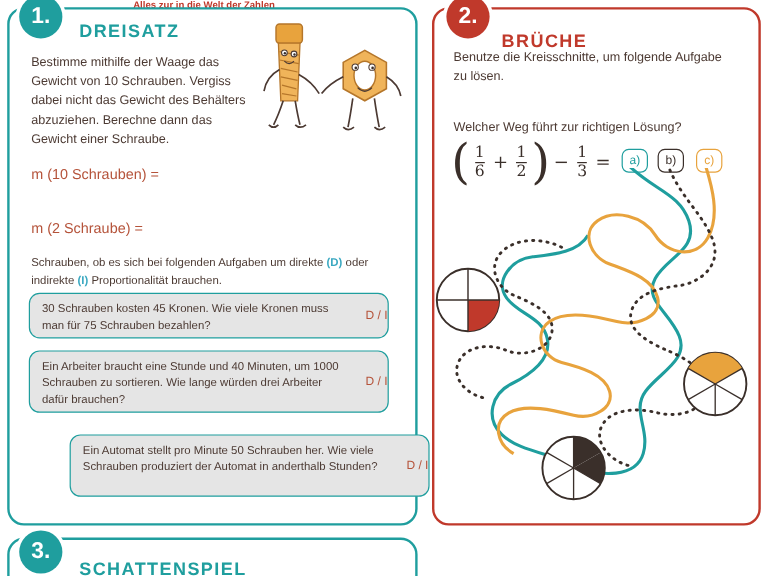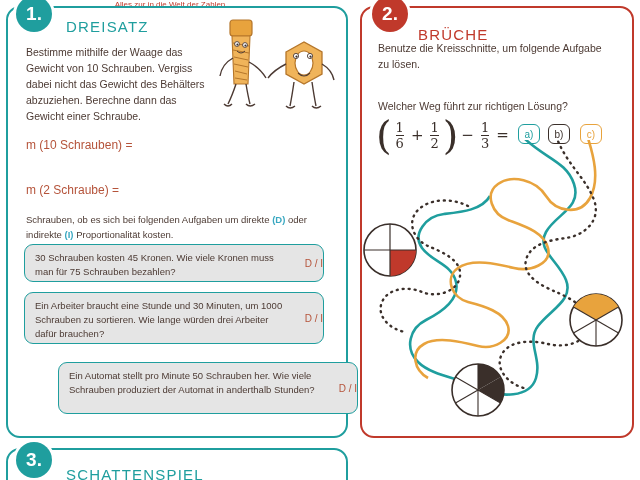--- a/index.html
+++ b/index.html
@@ -20,20 +20,21 @@
   .top-caption {
     position: absolute;
     left: 0; top: 0;
     width: 340px; height: 10px;
     color: #c0392b;
     font-size: 8px;
     text-align: center;
     line-height: 10px;
     overflow: hidden;
     white-space: nowrap;
+    font-weight: bold;
   }
 
   
   .panel {
     position: absolute;
     border-radius: 14px;
     background: #ffffff;
   }
   .panel-1 {
     left: 6px; top: 6px;
@@ -65,21 +66,21 @@
   }
   .num-1 { left: 16px;  top: -4px;  background: #1f9e9e; }
   .num-2 { left: 372px; top: -4px;  background: #c0392b; }
   .num-3 { left: 16px;  top: 442px; background: #1f9e9e; }
 
   
   .panel-title {
     position: absolute;
     font-size: 15px;
     letter-spacing: 1.2px;
-    font-weight: normal;
+    font-weight: bold;
   }
   .title-1 { left: 66px; top: 18px; color: #1f9e9e; }
   .title-2 { left: 418px; top: 26px; color: #c0392b; text-align: right; }
   .title-3 { left: 66px; top: 466px; color: #1f9e9e; }
 
   
   .p1-intro {
     position: absolute;
     left: 26px; top: 44px;
     width: 180px;
@@ -207,21 +208,21 @@
 
   <div class="num-circle num-1">1.</div>
   <div class="panel-title title-1">DREISATZ</div>
 
   <div class="p1-intro">Bestimme mithilfe der Waage das Gewicht von 10 Schrauben. Vergiss dabei nicht das Gewicht des Behälters abzuziehen. Berechne dann das Gewicht einer Schraube.</div>
 
   <div class="formula formula-a">m (10 Schrauben) =</div>
   <div class="formula formula-b">m (2 Schraube)  =</div>
 
   <div class="p1-decide">
-    <span>Schrauben, ob es sich bei folgenden Aufgaben um direkte </span><span class="hl">(D)</span><span> oder indirekte </span><span class="hl">(I)</span><span> Proportionalität kosten.</span>
+    <span>Schrauben, ob es sich bei folgenden Aufgaben um direkte </span><span class="hl">(D)</span><span> oder indirekte </span><span class="hl">(I)</span><span> Proportionalität brauchen.</span>
   </div>
 
   <div class="mascots">
     <svg width="130" height="112" viewBox="0 0 130 112">
 
       <g>
         <rect x="24" y="2" width="22" height="16" rx="3" fill="#e8a33d" stroke="#b5762a" stroke-width="1.2"></rect>
         <path d="M26 18 L44 18 L42 66 L28 66 Z" fill="#f0b45a" stroke="#b5762a" stroke-width="1.1"></path>
         <g stroke="#b5762a" stroke-width="1">
           <line x1="27" y1="25" x2="43" y2="28"></line>
@@ -262,21 +263,21 @@
         <path d="M106 88 Q110 92 115 88" fill="none" stroke="#4c3a33" stroke-width="1.4"></path>
       </g>
     </svg>
   </div>
 
   <div class="task-box task-1">
     <div class="task-text">30 Schrauben kosten 45 Kronen. Wie viele Kronen muss man für 75 Schrauben bezahlen?</div>
     <div class="task-di">D / I</div>
   </div>
   <div class="task-box task-2">
-    <div class="task-text">Ein Arbeiter braucht eine Stunde und 30 Minuten, um 1000 Schrauben zu sortieren. Wie lange würden drei Arbeiter dafür brauchen?</div>
+    <div class="task-text">Ein Arbeiter braucht eine Stunde und 40 Minuten, um 1000 Schrauben zu sortieren. Wie lange würden drei Arbeiter dafür brauchen?</div>
     <div class="task-di">D / I</div>
   </div>
   <div class="task-box task-3">
     <div class="task-text">Ein Automat stellt pro Minute 50 Schrauben her. Wie viele Schrauben produziert der Automat in anderthalb Stunden?</div>
     <div class="task-di">D / I</div>
   </div>
 
   <div class="panel panel-2"></div>
   <div class="num-circle num-2">2.</div>
   <div class="panel-title title-2">BRÜCHE</div>

